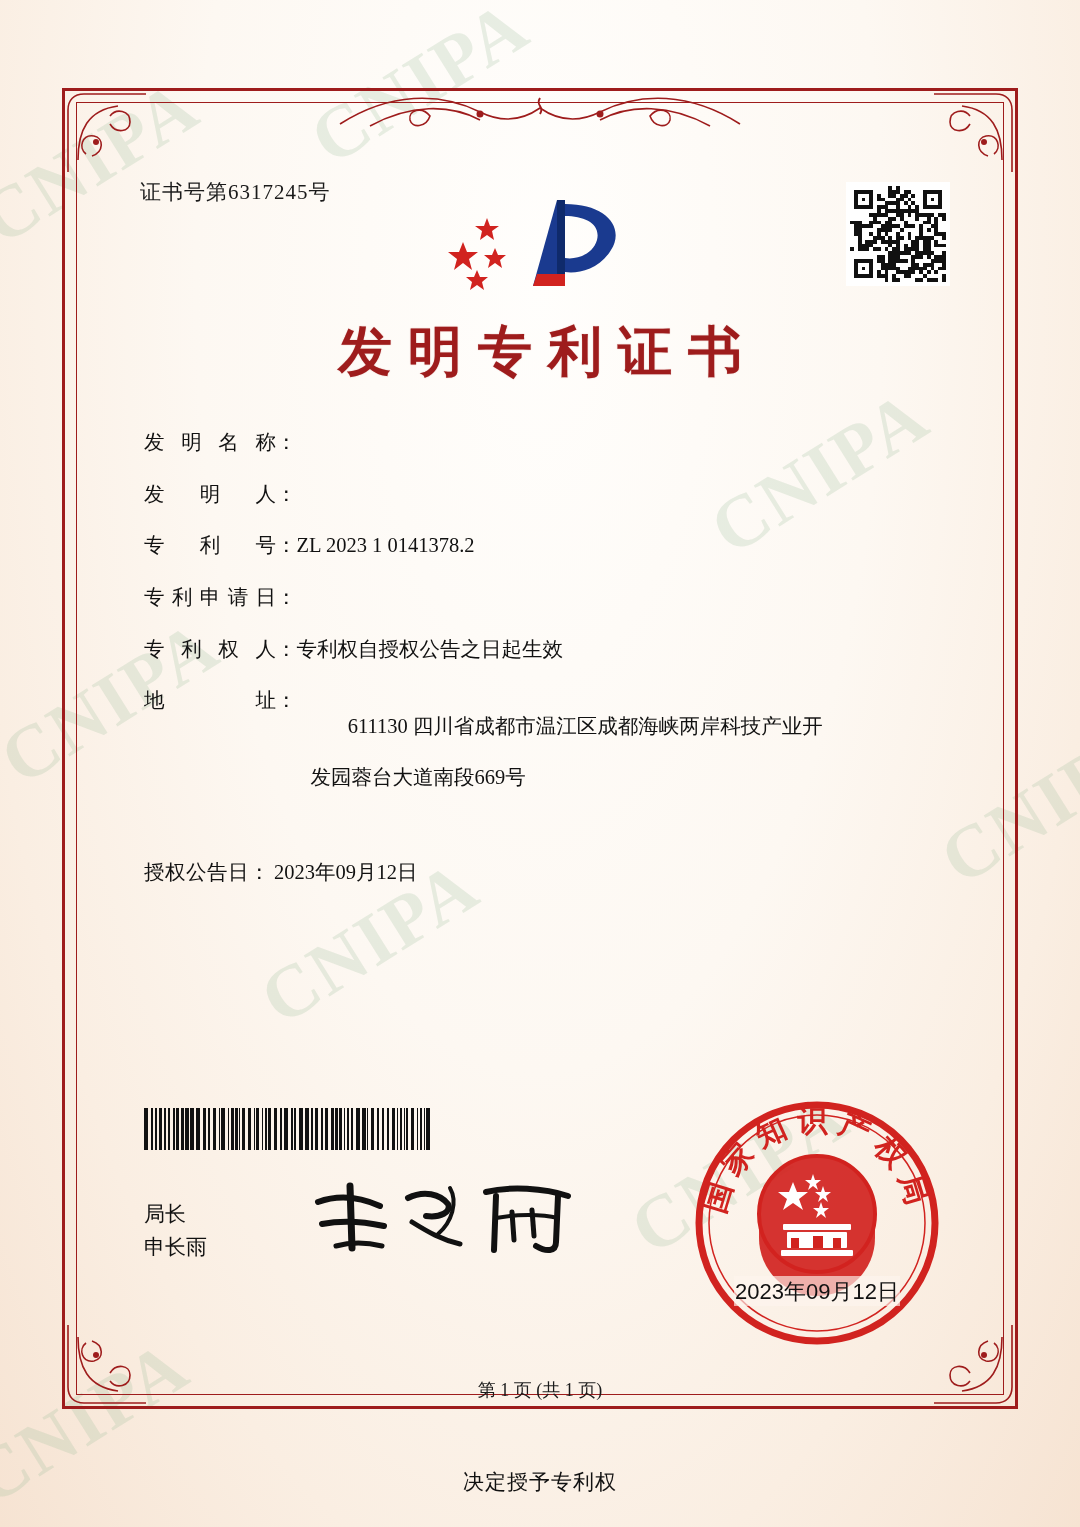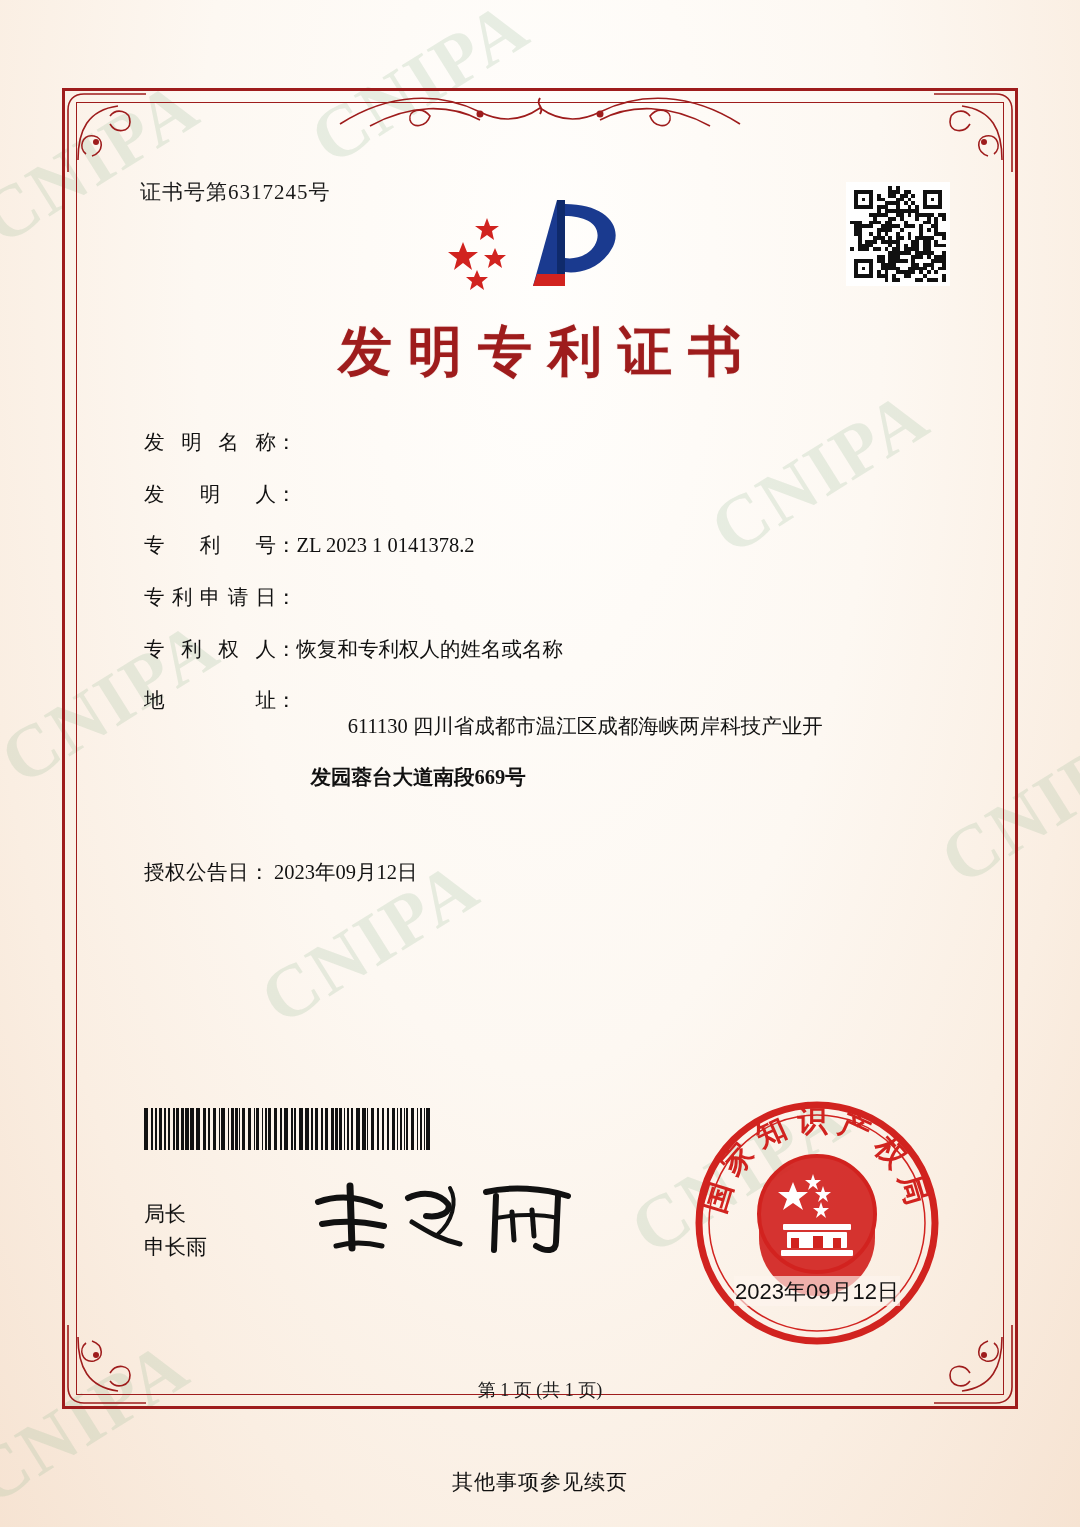--- a/index.html
+++ b/index.html
@@ -166,21 +166,21 @@
   }
   .field-label span { display: inline-block; }
   .field-colon {
     flex: 0 0 16px;
     text-align: center;
   }
   .field-value {
     flex: 1 1 auto;
     white-space: pre-wrap;
   }
-  .field-value .l2 { display: block; padding-left: 14px; font-weight: bold; }
+  .field-value .l2 { display: block; padding-left: 14px; }
 
   .two-col {
     display: flex;
     margin-bottom: 4px;
   }
   .two-col .c1 { width: 420px; display: flex; }
   .two-col .c2 { display: flex; }
   .two-col .lbl { letter-spacing: 0.5px; }
   .two-col .val { margin-left: 4px; }
 
@@ -1026,21 +1026,21 @@
       </div>
 
       <div class="field-row">
         <div class="field-label">
           <span>专</span>
           <span>利</span>
           <span>权</span>
           <span>人</span>
         </div>
         <div class="field-colon">：</div>
-        <div class="field-value">恢复和专利权人的姓名或名称</div>
+        <div class="field-value">专利权自授权公告之日起生效</div>
       </div>
 
       <div class="field-row" style="margin-bottom:18px;">
         <div class="field-label">
           <span>地</span>
           <span>址</span>
         </div>
         <div class="field-colon">：</div>
         <div class="field-value">
           <span>611130 四川省成都市温江区成都海峡两岸科技产业开</span>
@@ -1241,14 +1241,14 @@
           <textPath href="#sealArc" startOffset="50%" text-anchor="middle" id="sealTextPath">国家知识产权局</textPath>
         </text>
         <rect x="42" y="178" width="166" height="30" fill="#fdf4ee" opacity="0.65"></rect>
         <text id="sealDateText" x="125" y="201" text-anchor="middle" font-family="Liberation Sans, sans-serif" font-size="22" fill="#111">2023年09月12日</text>
       </svg>
     </div>
 
     <div class="page-num">第 1 页 (共 1 页)</div>
   </div>
 
-  <div class="footer-note">其他事项参见续页</div>
+  <div class="footer-note">决定授予专利权</div>
 </div>
 
 </body></html>

